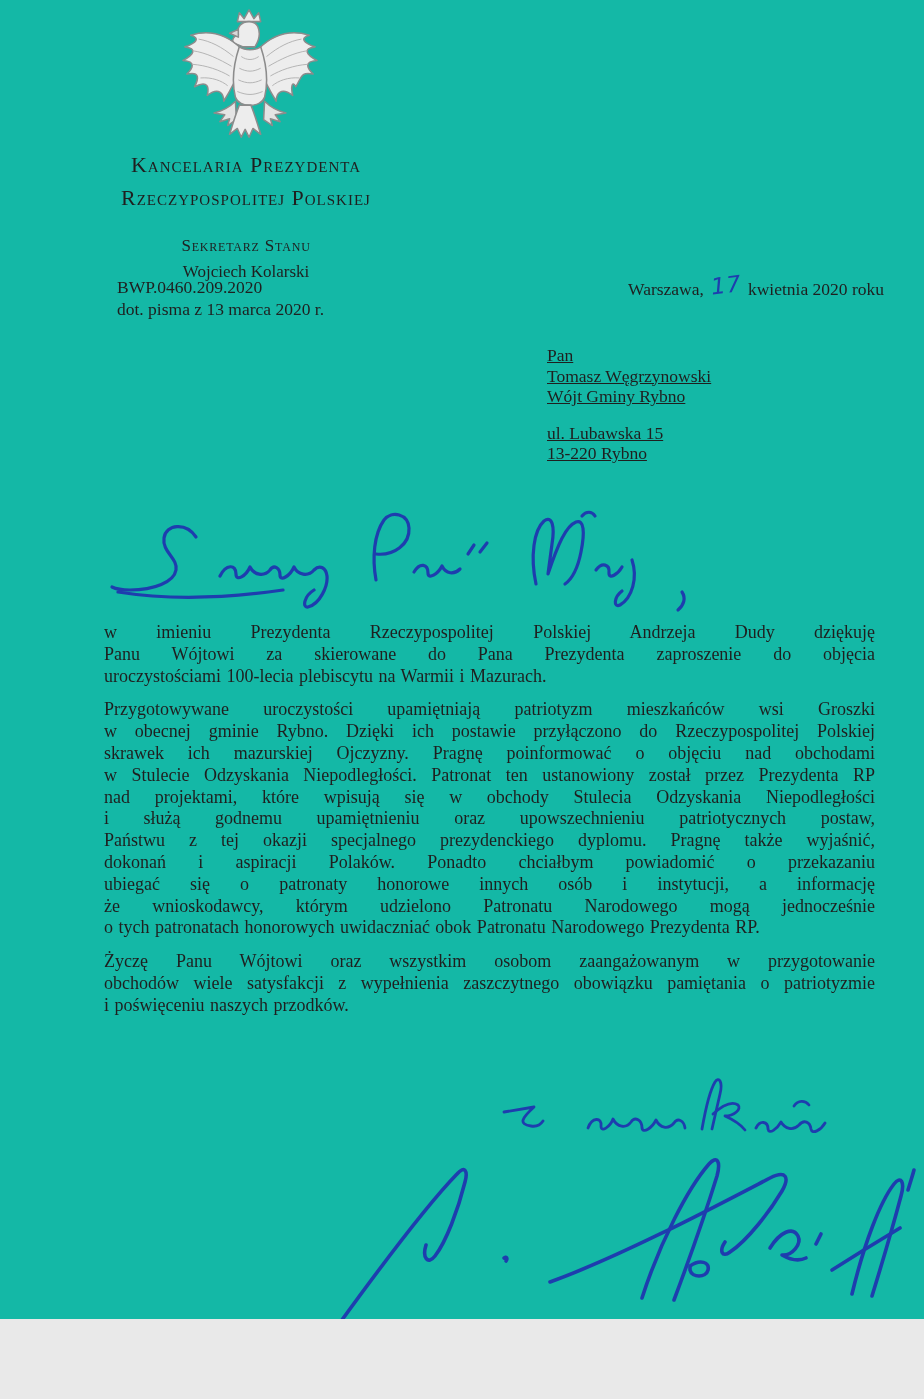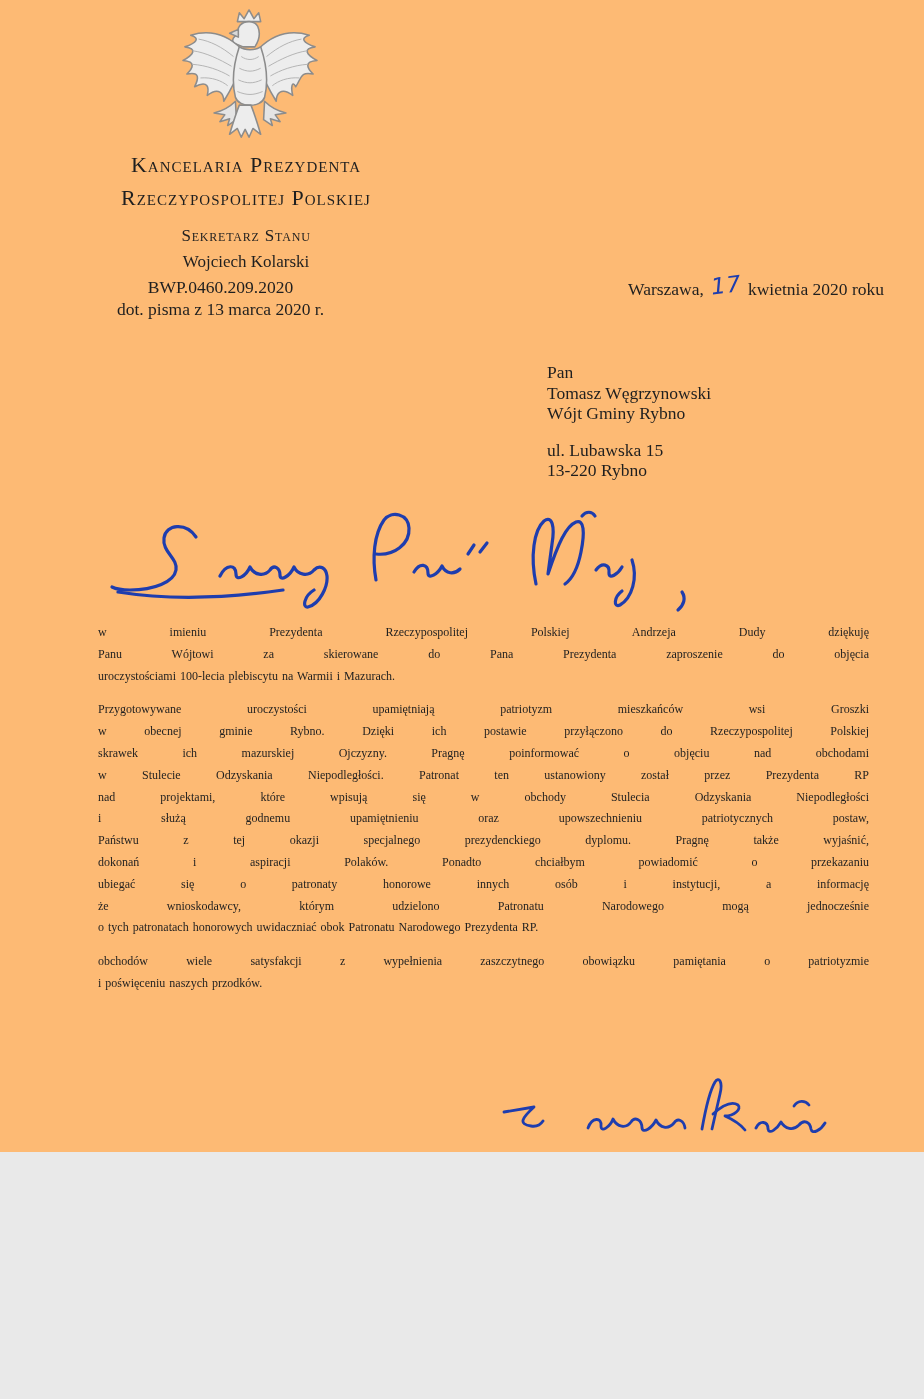--- a/index.html
+++ b/index.html
@@ -1,46 +1,46 @@
 <!DOCTYPE html>
 <html lang="pl"><head>
 <meta charset="utf-8">
 <style>
   html,body{margin:0;padding:0;background:#e9e9e9;}
   .page{
-    position:relative; width:924px; height:1152px; margin:0 auto;
-    background:#fdba74; overflow:hidden;
+    position:relative; width:924px; height:1319px; margin:0 auto;
+    background:#14b8a6; overflow:hidden;
     font-family:"Liberation Serif", serif; color:#1f1f1f;
   }
   
   .emblem{position:absolute; left:176px; top:8px; width:148px; height:136px;}
   .letterhead{position:absolute; left:88px; top:148px; width:316px; text-align:center;}
   .org-line{font-variant:small-caps; font-size:22px; letter-spacing:1px; line-height:33px; font-weight:500;}
-  .rank-line{font-variant:small-caps; font-size:17px; letter-spacing:0.8px; line-height:27px; margin-top:8px;}
+  .rank-line{font-variant:small-caps; font-size:17px; letter-spacing:0.8px; line-height:27px; margin-top:18px;}
   .person-line{font-size:17px; line-height:26px;}
   
-  .reference{position:absolute; left:117px; top:276px; font-size:17.5px; line-height:22px;text-align:center;}
+  .reference{position:absolute; left:117px; top:276px; font-size:17.5px; line-height:22px;}
   .dateline{position:absolute; right:40px; top:274px; font-size:17.5px; white-space:nowrap;}
   .hand-day{
     display:inline-block; color:#1e3dae; font-family:"DejaVu Sans", sans-serif;
     font-size:23px; font-weight:500; transform:skewX(-12deg) rotate(-7deg);
     position:relative; top:-2px; margin:0 3px;
   }
   
-  .recipient{position:absolute; left:547px; top:362px; font-size:17.5px; line-height:20.5px;}
+  .recipient{position:absolute; left:547px; top:345px; font-size:17.5px; line-height:20.5px;text-decoration:underline;}
   .recipient .addr{margin-top:16px;}
   
   .hw{position:absolute;}
   .hw svg{overflow:visible; display:block;}
   .hw path{stroke:#1e3dae; fill:none; stroke-linecap:round; stroke-linejoin:round;}
   .greeting{left:108px; top:512px;}
   .closing{left:482px; top:1076px;}
   .signature{left:292px; top:1146px; z-index:3;}
   
-  .body-text{position:absolute; left:98px; top:622px; width:771px; font-size:12px;}
+  .body-text{position:absolute; left:104px; top:622px; width:771px; font-size:18px;}
   .paragraph{margin-bottom:12px;}
   .line{line-height:21.8px; text-align:justify; text-align-last:justify; word-spacing:1px;}
   .line.last{text-align-last:left;}
   
   .footer{
     position:absolute; left:56px; right:0; top:1316px; text-align:center;
     font-size:17.5px; z-index:1;
   }
 </style>
 </head>
@@ -136,20 +136,21 @@
         <div class="line">w Stulecie Odzyskania Niepodległości. Patronat ten ustanowiony został przez Prezydenta RP</div>
         <div class="line">nad projektami, które wpisują się w obchody Stulecia Odzyskania Niepodległości</div>
         <div class="line">i służą godnemu upamiętnieniu oraz upowszechnieniu patriotycznych postaw,</div>
         <div class="line">Państwu z tej okazji specjalnego prezydenckiego dyplomu. Pragnę także wyjaśnić,</div>
         <div class="line">dokonań i aspiracji Polaków. Ponadto chciałbym powiadomić o przekazaniu</div>
         <div class="line">ubiegać się o patronaty honorowe innych osób i instytucji, a informację</div>
         <div class="line">że wnioskodawcy, którym udzielono Patronatu Narodowego mogą jednocześnie</div>
         <div class="line last">o tych patronatach honorowych uwidaczniać obok Patronatu Narodowego Prezydenta RP.</div>
       </div>
       <div class="paragraph">
+        <div class="line">Życzę Panu Wójtowi oraz wszystkim osobom zaangażowanym w przygotowanie</div>
         <div class="line">obchodów wiele satysfakcji z wypełnienia zaszczytnego obowiązku pamiętania o patriotyzmie</div>
         <div class="line last">i poświęceniu naszych przodków.</div>
       </div>
     </div>
 
   <div class="hw closing" role="img" aria-label="z szacunkiem">
     <svg viewBox="0 0 380 75" width="380" height="75">
       <g stroke-width="2.8">
         <path d="M22,36 L52,31 C40,42 36,48 49,50 C55,51 59,48 61,45"></path>
         <path d="M106,52 C110,41 120,41 119,50 C119,57 128,51 131,43 C135,51 144,53 149,46 C153,40 160,44 160,52 C161,58 170,52 174,44 C178,52 186,54 192,47 C196,41 202,45 203,52"></path>

